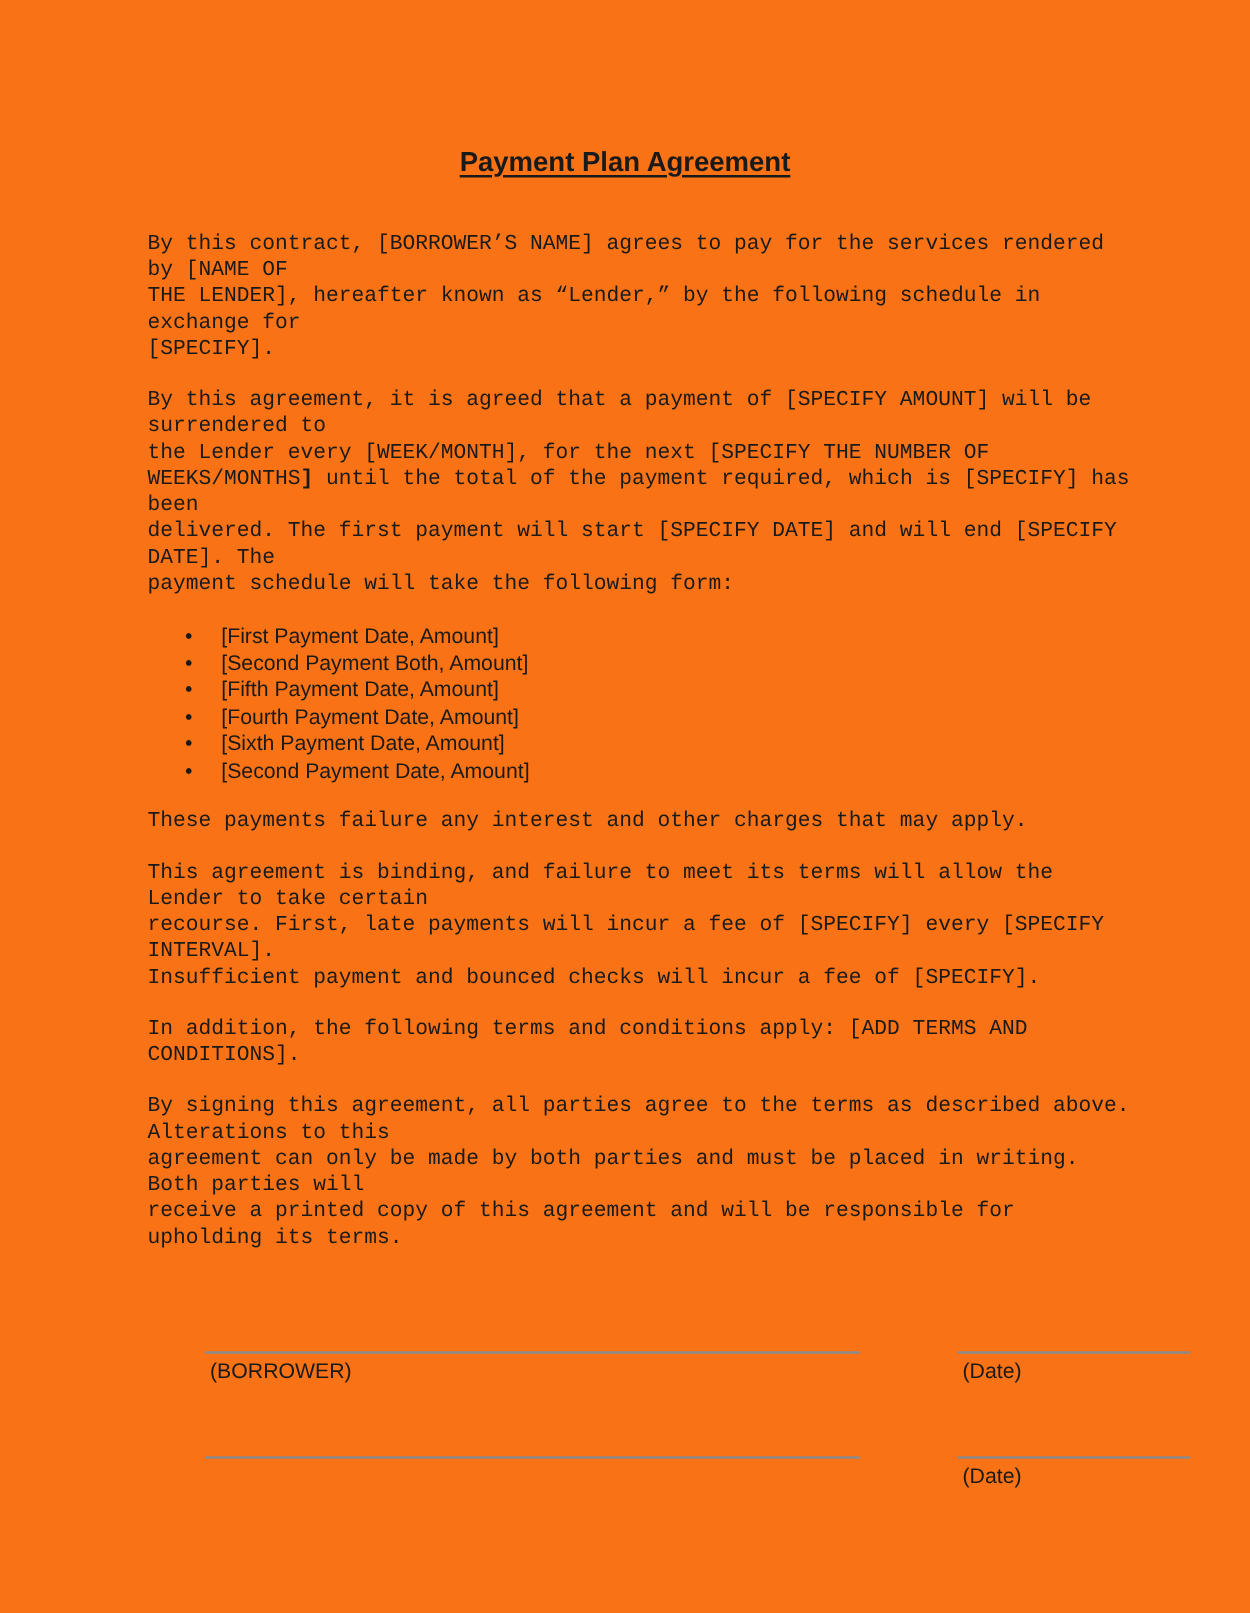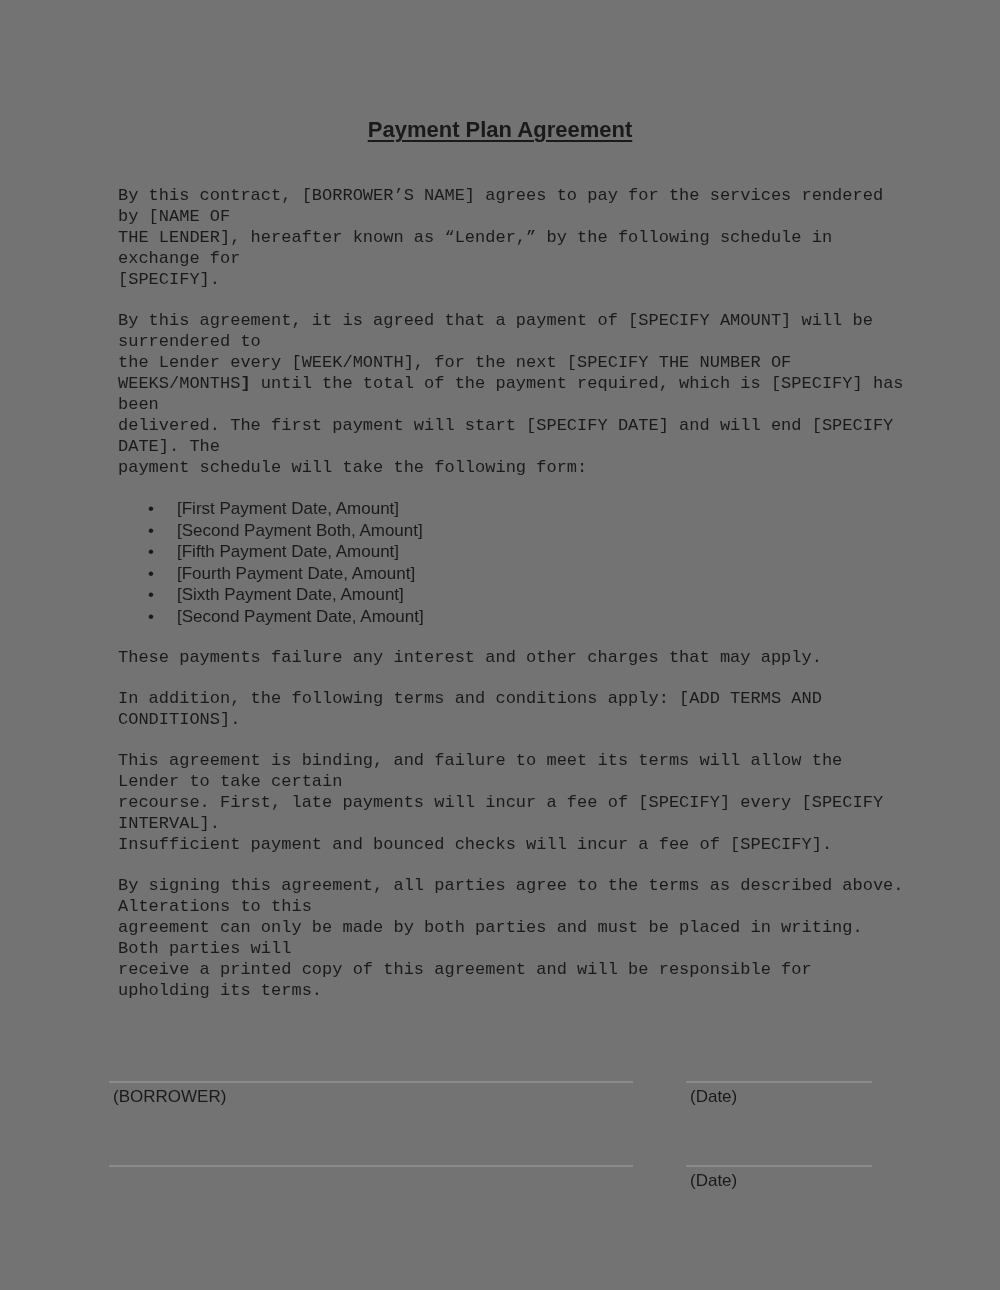--- a/index.html
+++ b/index.html
@@ -6,21 +6,21 @@
     margin: 0;
     padding: 0;
     background: #ffffff;
   }
   .page {
     position: relative;
     width: 1000px;
     height: 1290px;
     box-sizing: border-box;
     padding: 115px 48px 0 118px;
-    background: #737373;
+    background: #f97316;
     font-family: "Liberation Sans", "DejaVu Sans", sans-serif;
     color: #1a1a1a;
     overflow: hidden;
   }
   .doc-title {
     width: 764px;
     margin: 0 0 40px 0;
     font-size: 22px;
     font-weight: 700;
     line-height: 30px;
@@ -57,24 +57,25 @@
     width: 29px;
     flex: 0 0 29px;
   }
   .signature-block {
     margin-left: -9px;
     margin-top: 80px;
   }
   .sig-row {
     display: flex;
     align-items: flex-start;
+    justify-content: flex-end;
   }
   .sig-row + .sig-row { margin-top: 58px; }
   .sig-col { width: 524px; }
-  .date-col { width: 186px; margin-left: 53px; }
+  .date-col { width: 186px; margin-left: 78px; }
   .sig-line {
     height: 0;
     border-top: 2px solid #8a8a8a;
   }
   .sig-label {
     margin-top: 3px;
     padding-left: 4px;
     font-size: 17px;
     line-height: 21px;
   }
@@ -118,25 +119,25 @@
         <span>[Sixth Payment Date, Amount]</span>
       </li>
     <li>
         <span class="bullet">•</span>
         <span>[Second Payment Date, Amount]</span>
       </li>
   </ul>
 
   <p class="para">These payments failure any interest and other charges that may apply.</p>
 
-  <p class="para">In addition, the following terms and conditions apply: [ADD TERMS AND CONDITIONS].</p>
-
   <p class="para">This agreement is binding, and failure to meet its terms will allow the Lender to take certain
 recourse. First, late payments will incur a fee of [SPECIFY] every [SPECIFY INTERVAL].
 Insufficient payment and bounced checks will incur a fee of [SPECIFY].</p>
+
+  <p class="para">In addition, the following terms and conditions apply: [ADD TERMS AND CONDITIONS].</p>
 
   <p class="para">By signing this agreement, all parties agree to the terms as described above. Alterations to this
 agreement can only be made by both parties and must be placed in writing. Both parties will
 receive a printed copy of this agreement and will be responsible for upholding its terms.</p>
 
   <div class="signature-block">
 
     <div class="sig-row">
       <div class="sig-col">
         <div class="sig-line"></div>

